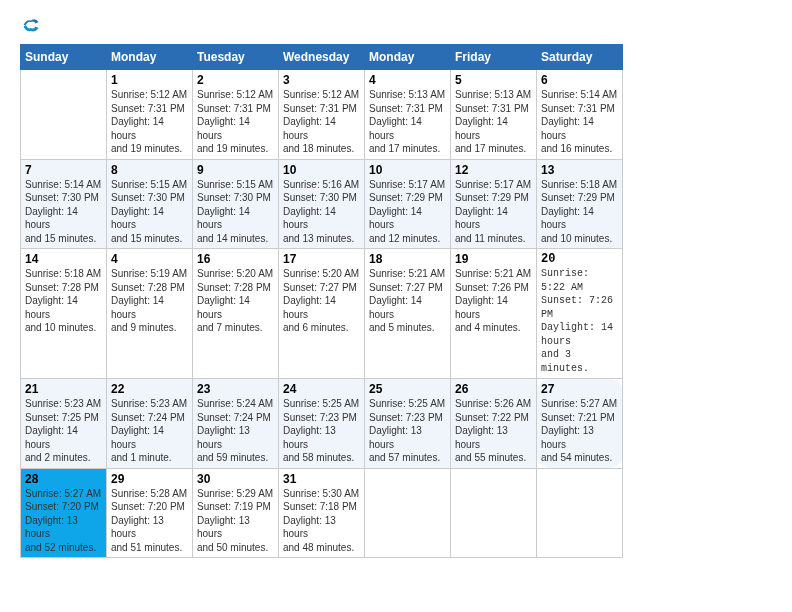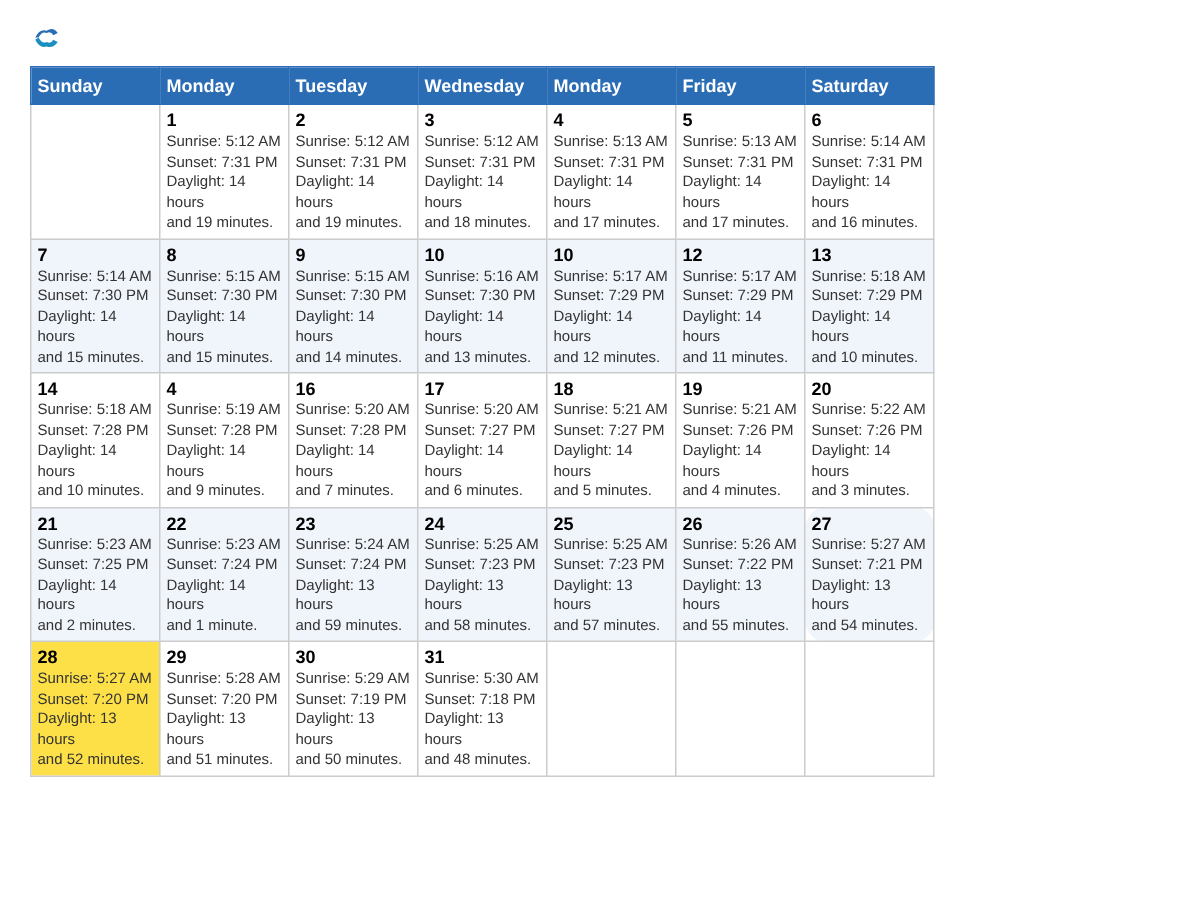--- a/index.html
+++ b/index.html
@@ -212,21 +212,21 @@
             <div class="day-info">Sunrise: 5:20 AM<br>Sunset: 7:27 PM<br>Daylight: 14 hours<br>and 6 minutes.</div>
           </td>
           <td style="background-color: rgb(255, 255, 255);">
             <span class="day-number">18</span>
             <div class="day-info">Sunrise: 5:21 AM<br>Sunset: 7:27 PM<br>Daylight: 14 hours<br>and 5 minutes.</div>
           </td>
           <td style="background-color: rgb(255, 255, 255);">
             <span class="day-number">19</span>
             <div class="day-info">Sunrise: 5:21 AM<br>Sunset: 7:26 PM<br>Daylight: 14 hours<br>and 4 minutes.</div>
           </td>
-          <td style="background-color: rgb(255, 255, 255);">
+          <td style="background-color: rgb(255, 255, 255); font-family: Liberation Mono, monospace;">
             <span class="day-number">20</span>
             <div class="day-info">Sunrise: 5:22 AM<br>Sunset: 7:26 PM<br>Daylight: 14 hours<br>and 3 minutes.</div>
           </td>
         </tr>
         <tr>
           <td style="background-color: rgb(240, 244, 251);">
             <span class="day-number">21</span>
             <div class="day-info">Sunrise: 5:23 AM<br>Sunset: 7:25 PM<br>Daylight: 14 hours<br>and 2 minutes.</div>
           </td>
           <td style="background-color: rgb(240, 244, 251); margin-top: 24px;">
@@ -248,21 +248,21 @@
           <td style="background-color: rgb(240, 244, 251);">
             <span class="day-number">26</span>
             <div class="day-info">Sunrise: 5:26 AM<br>Sunset: 7:22 PM<br>Daylight: 13 hours<br>and 55 minutes.</div>
           </td>
           <td style="background-color: rgb(240, 244, 251); border-radius: 14px;">
             <span class="day-number">27</span>
             <div class="day-info">Sunrise: 5:27 AM<br>Sunset: 7:21 PM<br>Daylight: 13 hours<br>and 54 minutes.</div>
           </td>
         </tr>
         <tr>
-          <td style="background-color: #fde047;">
+          <td style="background-color: #0ea5e9;">
             <span class="day-number">28</span>
             <div class="day-info">Sunrise: 5:27 AM<br>Sunset: 7:20 PM<br>Daylight: 13 hours<br>and 52 minutes.</div>
           </td>
           <td style="background-color: rgb(255, 255, 255);">
             <span class="day-number">29</span>
             <div class="day-info">Sunrise: 5:28 AM<br>Sunset: 7:20 PM<br>Daylight: 13 hours<br>and 51 minutes.</div>
           </td>
           <td style="background-color: rgb(255, 255, 255);">
             <span class="day-number">30</span>
             <div class="day-info">Sunrise: 5:29 AM<br>Sunset: 7:19 PM<br>Daylight: 13 hours<br>and 50 minutes.</div>

